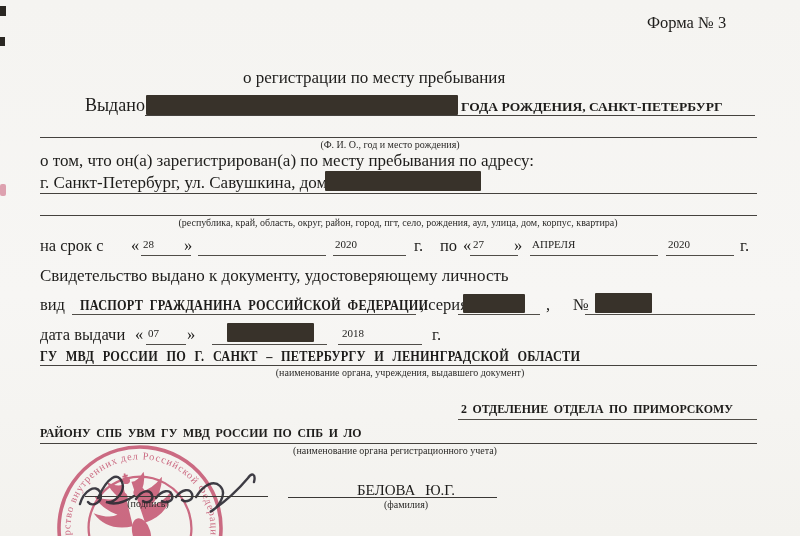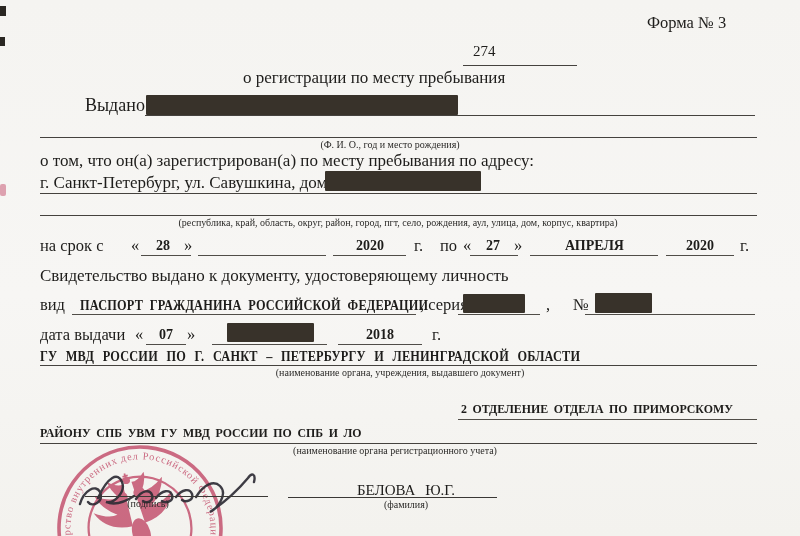--- a/index.html
+++ b/index.html
@@ -10,43 +10,43 @@
     background:linear-gradient(180deg,#f5f4f1 0%,#f7f6f4 55%,#f3f2ee 100%);
   }
   .abs { position:absolute; white-space:nowrap; }
   .t16 { font-size:16.5px; }
   .t17 { font-size:17px; }
   .title { font-size:19px; letter-spacing:2px;margin-top:48px; }
   .caption { font-size:10px; color:#2b2a28; text-align:center; }
   .rule { position:absolute; height:0; border-top:1.5px solid #45423e; }
   .rule-thin { position:absolute; height:0; border-top:1.2px solid #504d48; }
   .redaction { position:absolute; background:#38322a; border-radius:1px; }
-  .val { font-weight:bold; font-size:14px; text-align:center; }
+  .val { font-weight:normal; font-size:11px; text-align:left; }
   .caps { font-weight:bold; font-size:14px; transform:scaleX(.88); transform-origin:0 50%; word-spacing:4px; letter-spacing:.2px; }
   .caps-sm { font-weight:bold; font-size:13.5px; transform:scaleX(.88); transform-origin:0 50%; word-spacing:3px; }
   .center { text-align:center; }
   .artifact { position:absolute; }
 </style>
 </head>
 <body>
 
 <div class="page">
 
   <div class="artifact" style="left:0;top:6px;width:6px;height:10px;background:#2a2722;"></div>
   <div class="artifact" style="left:0;top:37px;width:5px;height:9px;background:#2a2722;"></div>
   <div class="artifact" style="left:0;top:184px;width:6px;height:12px;background:rgba(201,91,119,.55);border-radius:2px;"></div>
 
   <div class="abs t16" style="left:647px;top:13px;">Форма № 3</div>
 
   <div class="abs title" style="left:254px;top:44px;">СВИДЕТЕЛЬСТВО</div>
-  <div class="abs" style="left:463px;top:43px;width:114px;height:23px;border-bottom:1.5px solid #45423e;font-size:15px;padding-left:10px;">274</div>
   <div class="abs t17" style="left:243px;top:68px;">о регистрации по месту пребывания</div>
 
   <div class="abs" style="left:85px;top:95px;font-size:18px;">Выдано</div>
   <div class="redaction" style="left:146px;top:95px;width:312px;height:20px;"></div>
+  <div class="abs" style="left:461px;top:99px;font-size:13.5px;font-weight:bold;">ГОДА РОЖДЕНИЯ, САНКТ-ПЕТЕРБУРГ</div>
   <div class="rule" style="left:145px;top:115px;width:610px;"></div>
 
   <div class="rule" style="left:40px;top:137px;width:717px;"></div>
   <div class="abs caption" style="left:0;top:139px;width:780px;white-space:nowrap;">(Ф. И. О., год и место рождения)</div>
 
   <div class="abs t17" style="left:40px;top:151px;">о том, что он(а) зарегистрирован(а) по месту пребывания по адресу:</div>
   <div class="abs t17" style="left:40px;top:173px;">г. Санкт-Петербург, ул. Савушкина, дом</div>
   <div class="redaction" style="left:325px;top:171px;width:156px;height:20px;"></div>
   <div class="rule" style="left:40px;top:193px;width:717px;"></div>
   <div class="rule" style="left:40px;top:215px;width:717px;"></div>

